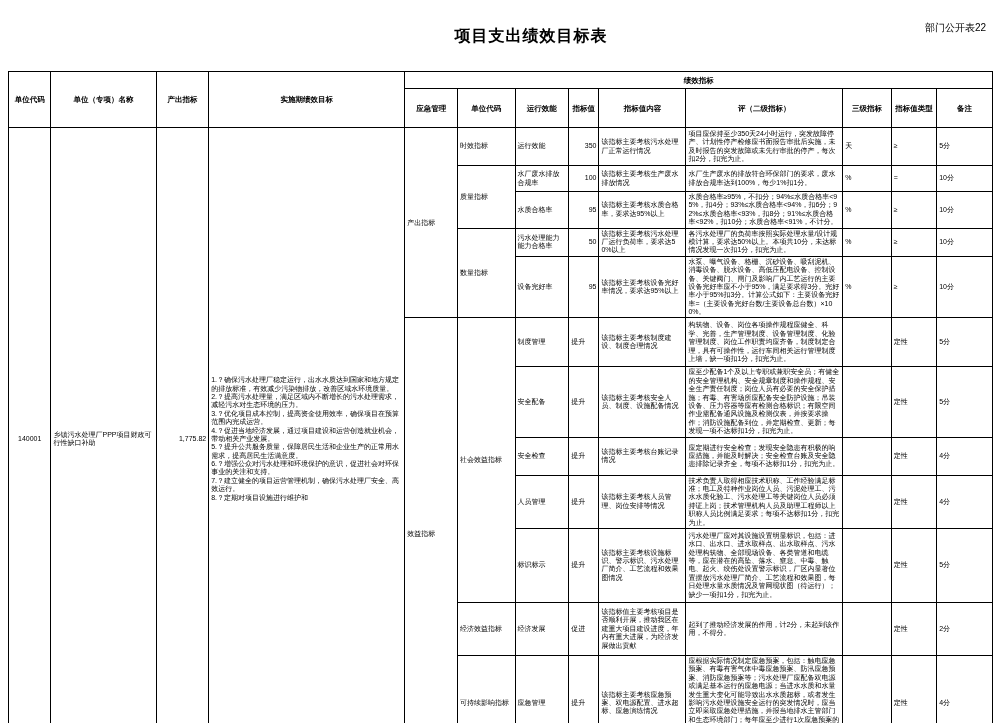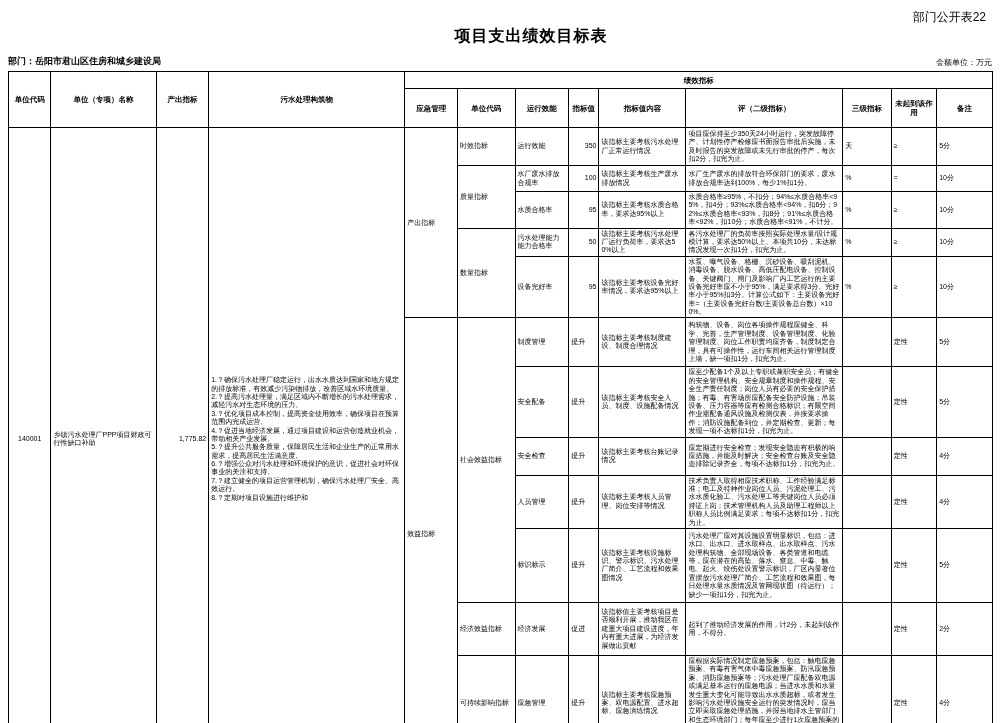--- a/index.html
+++ b/index.html
@@ -1,20 +1,20 @@
 <!DOCTYPE html>
 <html><head>
 <meta charset="utf-8">
 <style>
   html,body{margin:0;padding:0;background:#fff;}
   .sheet{
     position:relative;width:1000px;height:723px;background:#fff;overflow:hidden;
     font-family:"Liberation Sans",sans-serif;color:#000;
   }
-  .corner{position:absolute;top:9px;right:14px;font-size:12px;}
+  .corner{position:absolute;top:21px;right:14px;font-size:10px;}
   .title{position:absolute;top:26px;left:0;width:100%;text-align:center;
          font-size:16px;font-weight:bold;letter-spacing:1px;padding-left:31px;}
   .meta{position:absolute;top:55px;left:8px;right:8px;display:flex;
         justify-content:space-between;align-items:flex-end;}
   .meta .dept{font-size:9px;font-weight:bold;}
   .meta .unit{font-size:8px;}
   table.main{
     position:absolute;top:71px;left:8px;width:985px;
     border-collapse:collapse;table-layout:fixed;
   }
@@ -28,24 +28,20 @@
   td.num{text-align:right;}
   td.pre{white-space:pre-line;vertical-align:middle;}
   td.top{vertical-align:middle;}
 </style>
 </head>
 <body>
 
 <div class="sheet">
   <div class="corner">部门公开表22</div>
   <div class="title">项目支出绩效目标表</div>
-  <div class="meta">
-    <span class="dept">部门：岳阳市君山区住房和城乡建设局</span>
-    <span class="unit">金额单位：万元</span>
-  </div>
 
   <table class="main">
     <colgroup>
       <col style="width:42px">
         <col style="width:104px">
         <col style="width:52px">
       <col style="width:194px">
         <col style="width:52px">
         <col style="width:57px">
       <col style="width:53px">
@@ -55,32 +51,32 @@
         <col style="width:48px">
         <col style="width:45px">
       <col style="width:55px">
     </colgroup>
 
     <tbody>
         <tr style="height:17px">
       <th rowspan="2">单位代码</th>
       <th rowspan="2">单位（专项）名称</th>
       <th rowspan="2">产出指标</th>
-      <th rowspan="2">污水处理构筑物</th>
+      <th rowspan="2">实施期绩效目标</th>
       <th colspan="9">绩效指标</th>
     </tr>
     <tr style="height:39px">
       <th>应急管理</th>
       <th>单位代码</th>
       <th>运行效能</th>
       <th>指标值</th>
       <th>指标值内容</th>
       <th>评（二级指标）</th>
       <th>三级指标</th>
-      <th>未起到该作用</th>
+      <th>指标值类型</th>
       <th>备注</th>
     </tr>
 
     <tr style="height:38px">
       <td rowspan="12" class="c">140001</td>
       <td rowspan="12">乡镇污水处理厂PPP项目财政可行性缺口补助</td>
       <td rowspan="12" class="num">1,775.82</td>
       <td rowspan="12" class="pre top">1.？确保污水处理厂稳定运行，出水水质达到国家和地方规定的排放标准，有效减少污染物排放，改善区域水环境质量。
 2.？提高污水处理量，满足区域内不断增长的污水处理需求，减轻污水对生态环境的压力。
 3.？优化项目成本控制，提高资金使用效率，确保项目在预算范围内完成运营。

